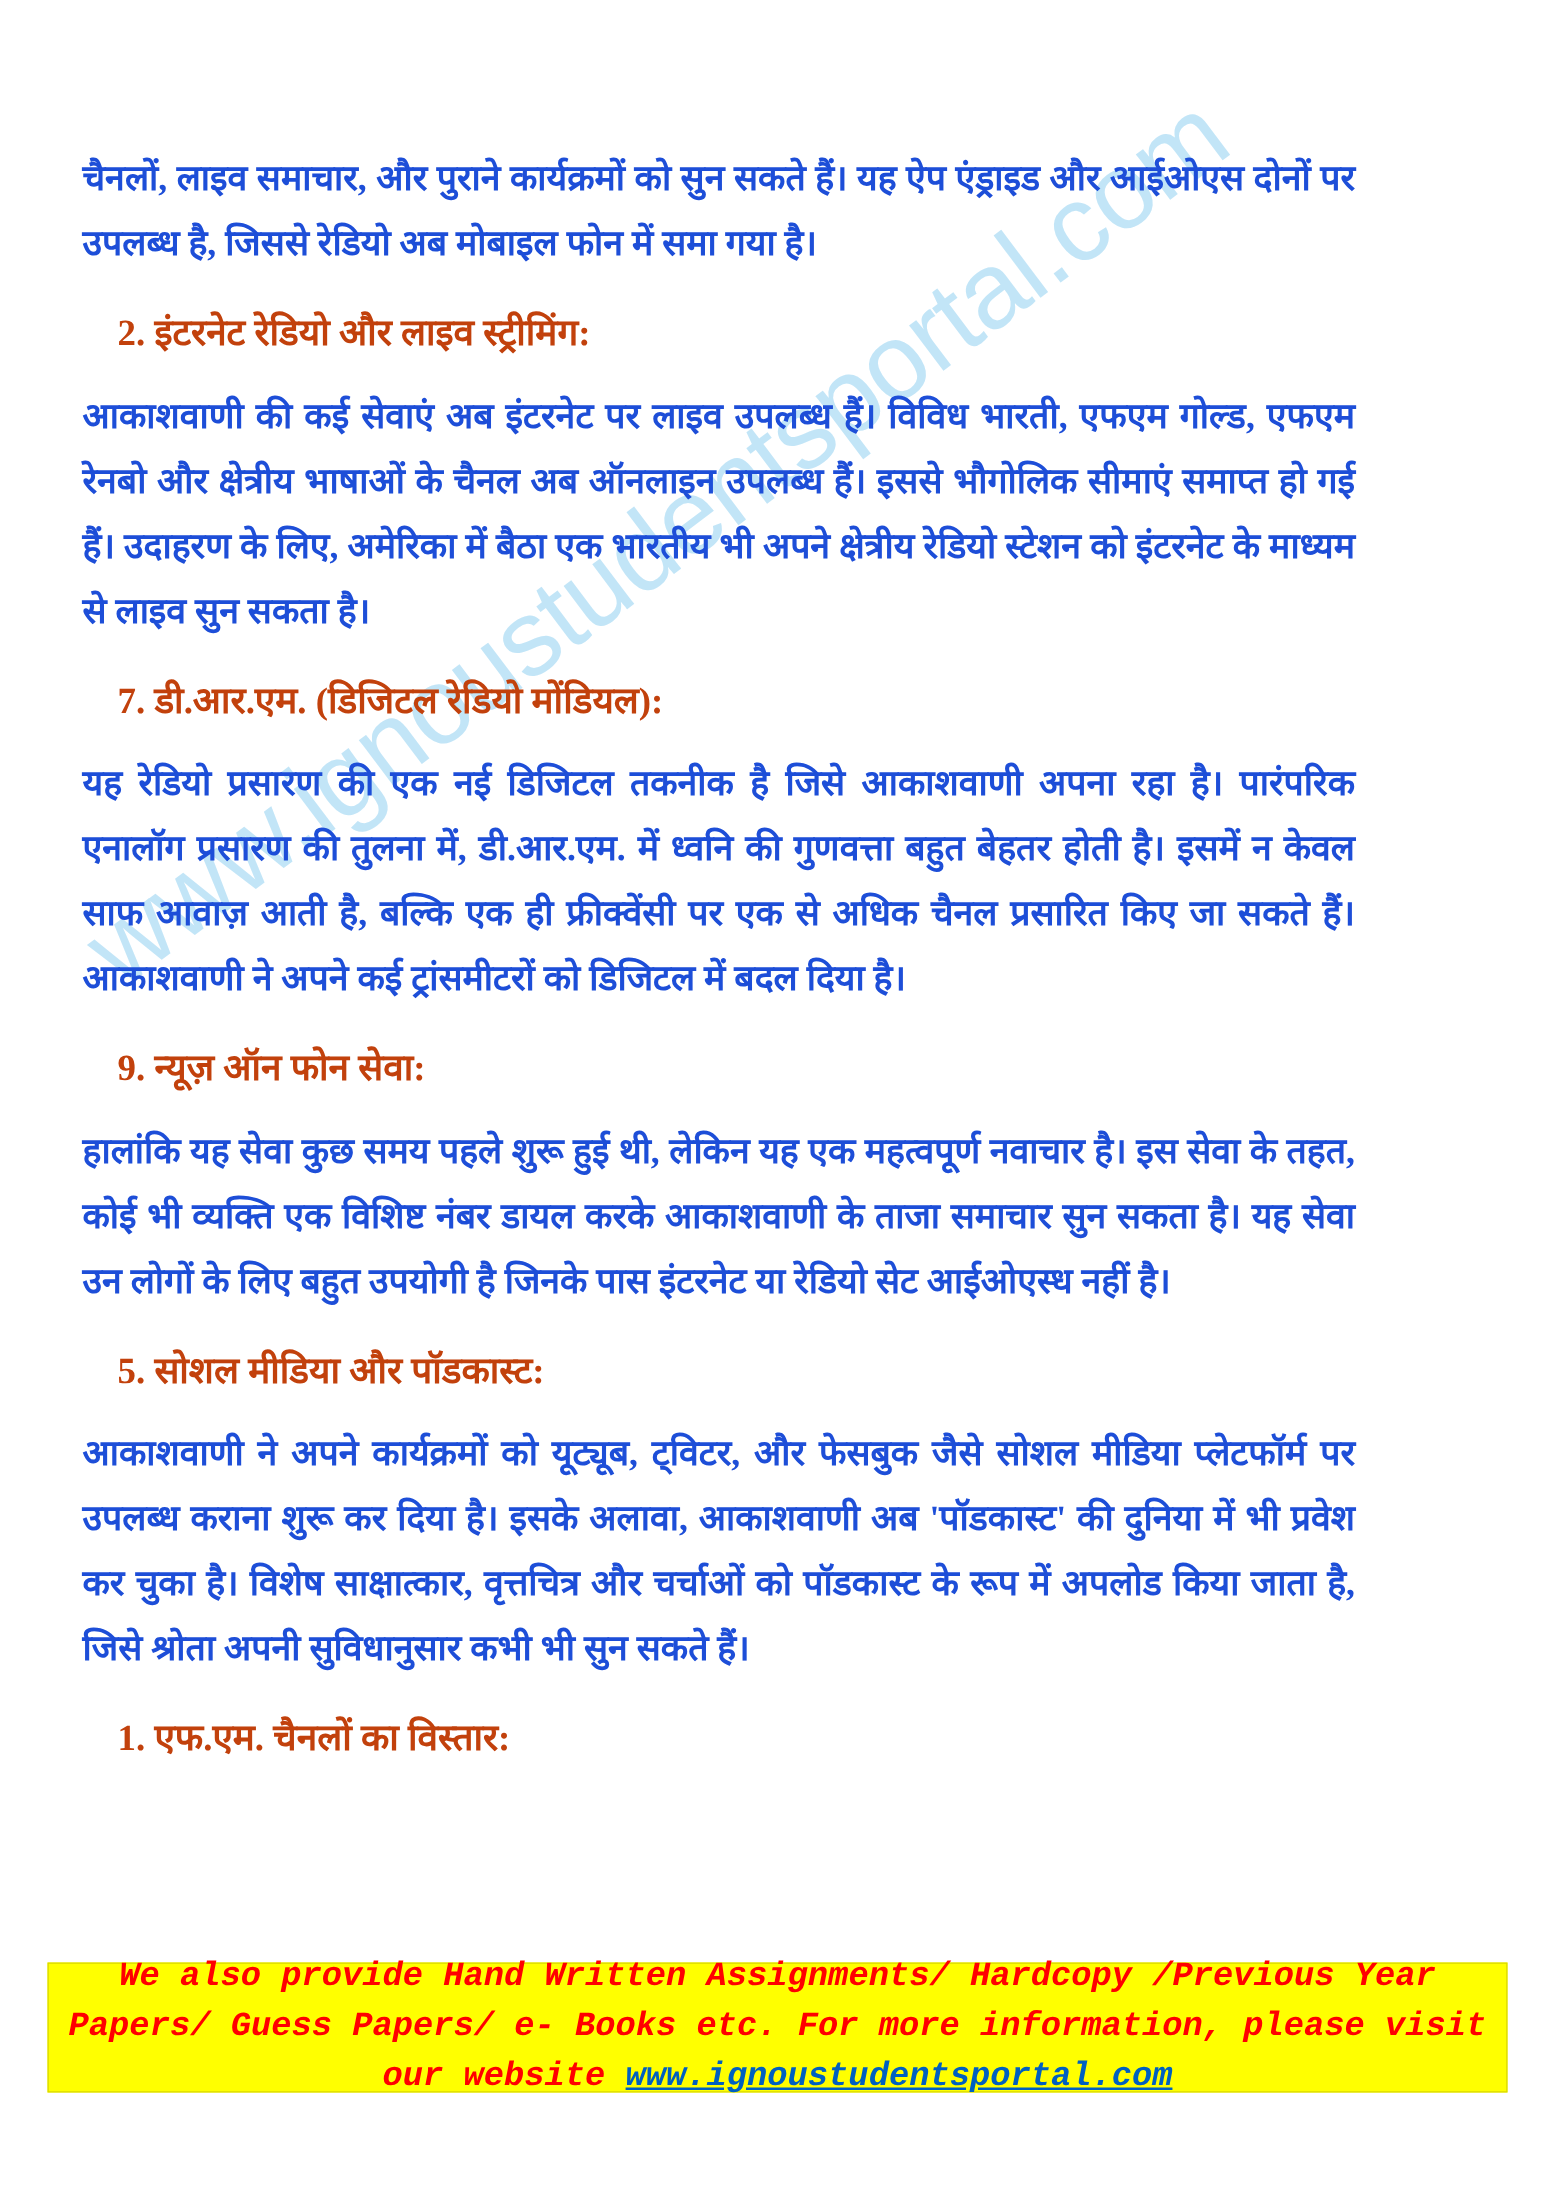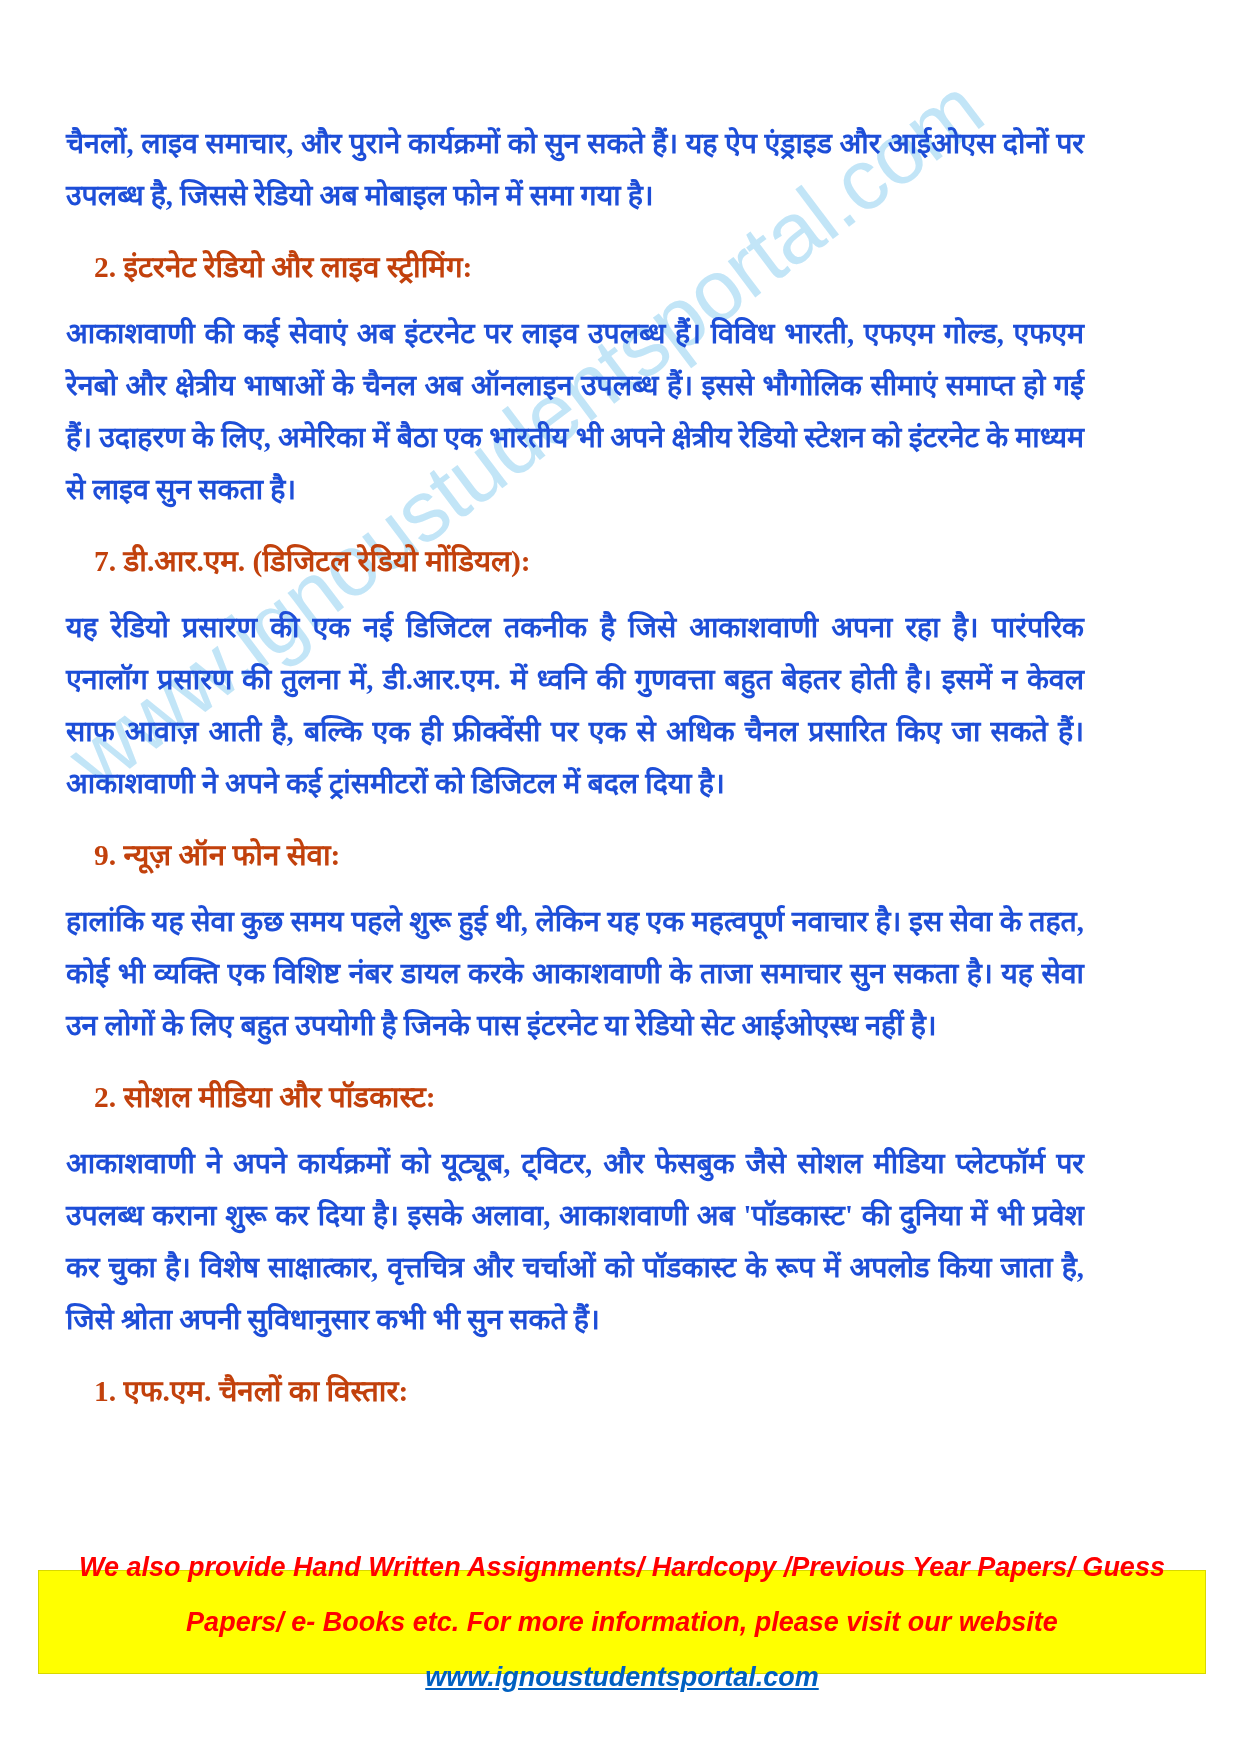--- a/index.html
+++ b/index.html
@@ -82,25 +82,25 @@
     background: #ffff00;
     border: 1px solid #d8d800;
     z-index: 4;
     display: flex;
     align-items: center;
     justify-content: center;
     padding: 4px 12px;
   }
   .footer-inner {
     text-align: center;
-    font-family: Liberation Sans, sans-serif;
+    font-family: Liberation Mono, monospace;
     font-style: italic;
     font-weight: bold;
     font-size: 27px;
-    line-height: 55px;
+    line-height: 40px;
     color: #ff0000;
   }
   .footer-url {
     color: #0060c0;
     font-style: italic;
     font-weight: bold;
   }
 </style>
 </head>
 <body>
@@ -117,21 +117,21 @@
 
     <h3 class="heading">2.  इंटरनेट रेडियो और लाइव स्ट्रीमिंग:</h3>
     <p class="body">आकाशवाणी की कई सेवाएं अब इंटरनेट पर लाइव उपलब्ध हैं। विविध भारती, एफएम गोल्ड, एफएम रेनबो और क्षेत्रीय भाषाओं के चैनल अब ऑनलाइन उपलब्ध हैं। इससे भौगोलिक सीमाएं समाप्त हो गई हैं। उदाहरण के लिए, अमेरिका में बैठा एक भारतीय भी अपने क्षेत्रीय रेडियो स्टेशन को इंटरनेट के माध्यम से लाइव सुन सकता है।</p>
 
     <h3 class="heading">7.  डी.आर.एम. (डिजिटल रेडियो मोंडियल):</h3>
     <p class="body">यह रेडियो प्रसारण की एक नई डिजिटल तकनीक है जिसे आकाशवाणी अपना रहा है। पारंपरिक एनालॉग प्रसारण की तुलना में, डी.आर.एम. में ध्वनि की गुणवत्ता बहुत बेहतर होती है। इसमें न केवल साफ आवाज़ आती है, बल्कि एक ही फ्रीक्वेंसी पर एक से अधिक चैनल प्रसारित किए जा सकते हैं। आकाशवाणी ने अपने कई ट्रांसमीटरों को डिजिटल में बदल दिया है।</p>
 
     <h3 class="heading">9.  न्यूज़ ऑन फोन सेवा:</h3>
     <p class="body">हालांकि यह सेवा कुछ समय पहले शुरू हुई थी, लेकिन यह एक महत्वपूर्ण नवाचार है। इस सेवा के तहत, कोई भी व्यक्ति एक विशिष्ट नंबर डायल करके आकाशवाणी के ताजा समाचार सुन सकता है। यह सेवा उन लोगों के लिए बहुत उपयोगी है जिनके पास इंटरनेट या रेडियो सेट आईओएस्ध नहीं है।</p>
 
-    <h3 class="heading">2.  सोशल मीडिया और पॉडकास्ट:</h3>
+    <h3 class="heading">5.  सोशल मीडिया और पॉडकास्ट:</h3>
     <p class="body last">आकाशवाणी ने अपने कार्यक्रमों को यूट्यूब, ट्विटर, और फेसबुक जैसे सोशल मीडिया प्लेटफॉर्म पर उपलब्ध कराना शुरू कर दिया है। इसके अलावा, आकाशवाणी अब 'पॉडकास्ट' की दुनिया में भी प्रवेश कर चुका है। विशेष साक्षात्कार, वृत्तचित्र और चर्चाओं को पॉडकास्ट के रूप में अपलोड किया जाता है, जिसे श्रोता अपनी सुविधानुसार कभी भी सुन सकते हैं।</p>
 
     <h3 class="heading">1.  एफ.एम. चैनलों का विस्तार:</h3>
 
   </div>
 
   <div class="footer-banner">
     <div class="footer-inner">
       <span>We also provide Hand Written Assignments/ Hardcopy /Previous Year Papers/ Guess Papers/ e-</span>
       <span>Books etc. For more information, please visit our website </span><a class="footer-url" href="#">www.ignoustudentsportal.com</a>

